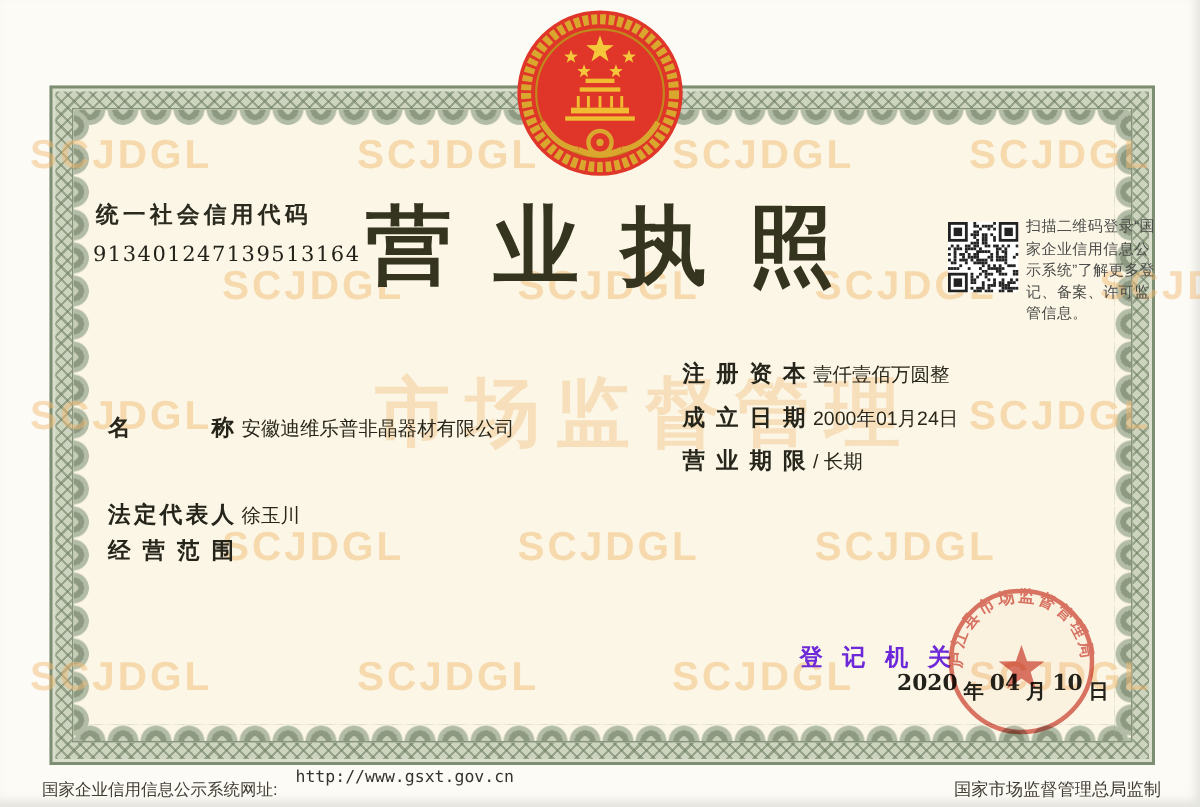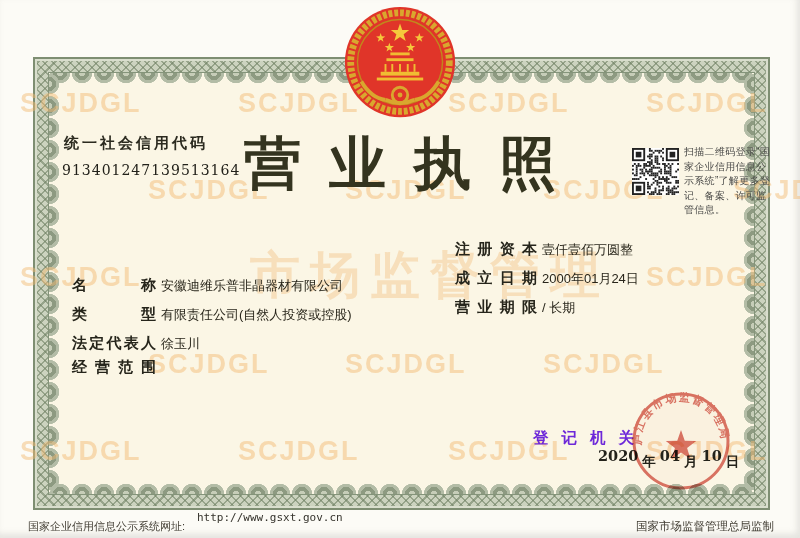--- a/index.html
+++ b/index.html
@@ -346,23 +346,20 @@
       <rect x="38" y="3.8" width="5.699999999999999" height="5.699999999999999" fill="#222222"></rect>
       <rect x="0" y="34.199999999999996" width="13.299999999999999" height="13.299999999999999" fill="#222222"></rect>
       <rect x="1.9" y="36.1" width="9.5" height="9.5" fill="#ffffff"></rect>
       <rect x="3.8" y="38" width="5.699999999999999" height="5.699999999999999" fill="#222222"></rect>
     </svg>
   <div class="qr-caption">扫描二维码登录“国家企业信用信息公示系统”了解更多登记、备案、许可监管信息。</div>
 
   <div class="field" style="left:72px;top:240px">
     <span class="flabel w84">名称</span><span class="fval">安徽迪维乐普非晶器材有限公司</span>
   </div>
-  <div class="field" style="left:72px;top:269px">
-    <span class="flabel w84">类型</span><span class="fval">有限责任公司(自然人投资或控股)</span>
-  </div>
   <div class="field" style="left:72px;top:298px">
     <span class="flabel w84">法定代表人</span><span class="fval">徐玉川</span>
   </div>
   <div class="field" style="left:72px;top:322px">
     <span class="flabel w84">经营范围</span>
   </div>
 
   <div class="field" style="left:455px;top:240px">
     <span class="flabel w82">注册资本</span><span class="fval">壹仟壹佰万圆整</span>
   </div>

